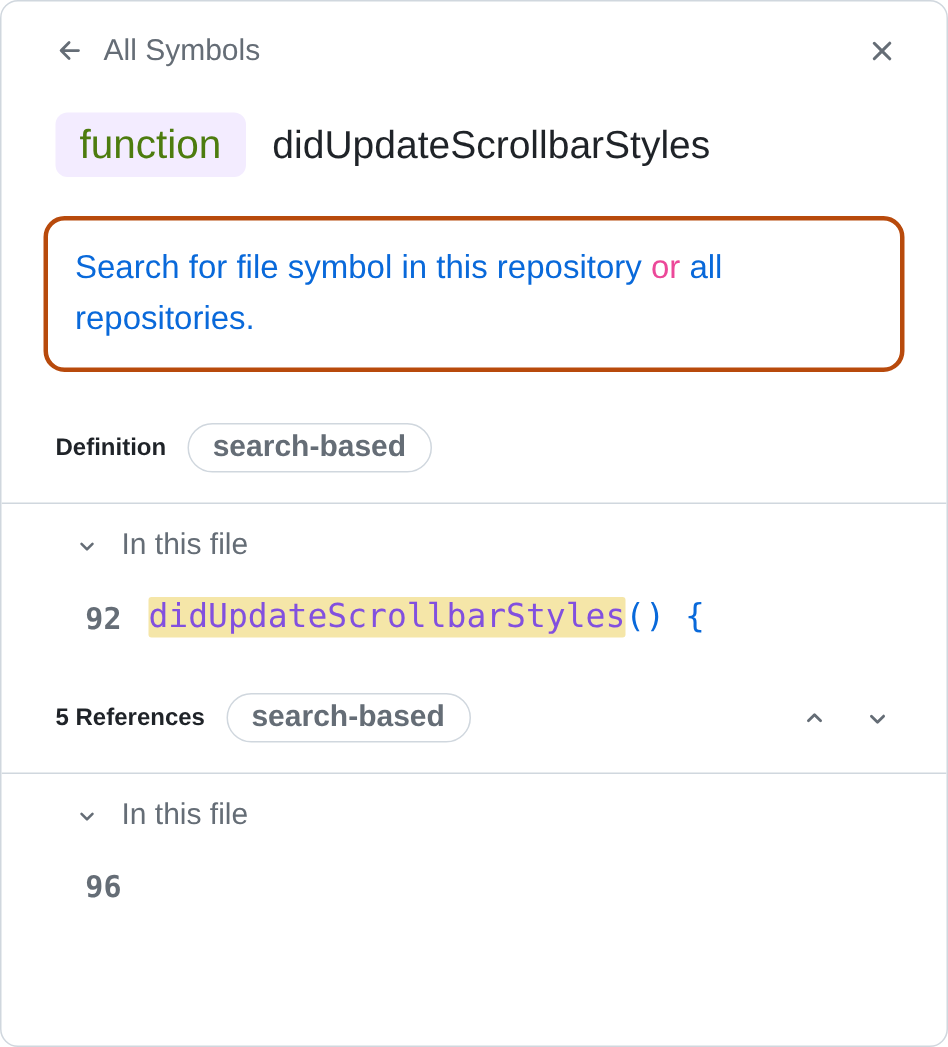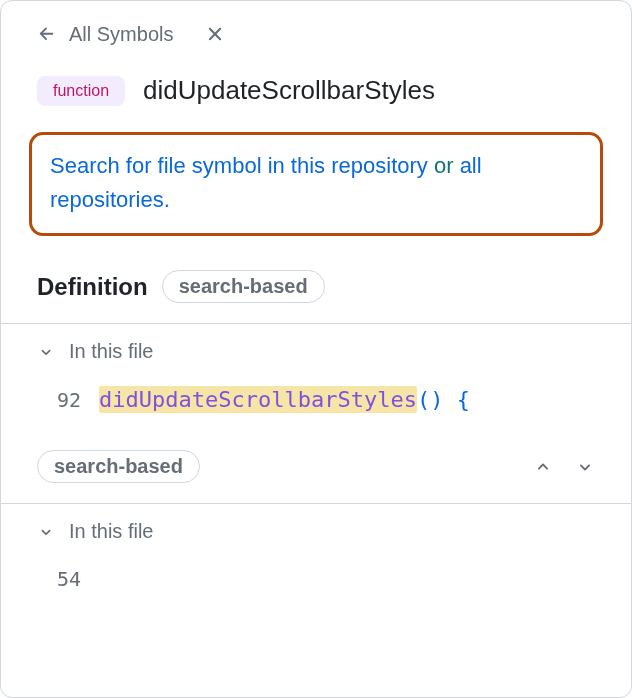--- a/index.html
+++ b/index.html
@@ -9,21 +9,21 @@
       color: #1f2328;
       width: 632px;
       height: 698px;
       border: 1px solid #d0d7de;
       border-radius: 12px;
       overflow: hidden;
     }
     .header {
       display: flex;
       align-items: center;
-      justify-content: flex-start;
+      justify-content: space-between;
       padding: 18px 28px 14px 36px;
       gap: 27px;
     }
     .back-group {
       display: flex;
       align-items: center;
       gap: 12px;
       cursor: pointer;
     }
     .back-label {
@@ -36,22 +36,22 @@
       padding: 4px;
     }
     .title-row {
       display: flex;
       align-items: center;
       gap: 18px;
       padding: 12px 36px 18px 36px;
     }
     .kind-badge {
       background: #f3ecff;
-      color: #be185d;
-      font-size: 16px;
+      color: #4d7c0f;
+      font-size: 27px;
       font-weight: 500;
       padding: 6px 16px;
       border-radius: 8px;
     }
     .symbol-name {
       font-size: 26px;
       font-weight: 400;
       color: #1f2328;
     }
     .search-box {
@@ -61,30 +61,30 @@
       padding: 14px 18px 16px 18px;
       font-size: 22px;
       line-height: 1.55;
     }
     .search-box a {
       color: #0969da;
       text-decoration: none;
       cursor: pointer;
     }
     .search-box .or-text {
-      color: #0f766e;
+      color: #ec4899;
     }
     .section-header {
       display: flex;
       align-items: center;
       gap: 14px;
       padding: 16px 36px 20px 36px;
     }
     .section-title {
-      font-size: 24px;
+      font-size: 16px;
       font-weight: 600;
       color: #1f2328;
     }
     .pill {
       border: 1px solid #d0d7de;
       border-radius: 999px;
       padding: 4px 16px;
       font-size: 20px;
       color: #656d76;
       font-weight: bold;
@@ -95,38 +95,40 @@
       gap: 22px;
     }
     .divider {
       border-top: 1px solid #d0d7de;
     }
     .file-row {
       display: flex;
       align-items: center;
       gap: 14px;
       padding: 16px 36px 10px 36px;
+      margin-left: 12px;
     }
     .file-label {
       font-size: 20px;
       color: #656d76;
     }
     .code-row {
       display: flex;
       align-items: center;
       gap: 18px;
       padding: 14px 36px 22px 48px;
       font-family: ui-monospace, SFMono-Regular, "SF Mono", Menlo, Consolas, monospace;
       font-size: 22px;
     }
     .lineno {
       color: #656d76;
       font-size: 20px;
       width: 32px;
       text-align: right;
+      font-weight: bold;
     }
     .hl {
       background: #f5e6a8;
       color: #8250df;
       border-radius: 2px;
       padding: 1px 0;
     }
     .punct {
       color: #0969da;
     }
@@ -177,20 +179,21 @@
   </span>
   <span class="file-label">In this file</span>
 </div>
 
 <div class="code-row">
   <span class="lineno">92</span>
   <span><span class="hl">didUpdateScrollbarStyles</span><span class="punct">()</span><span class="punct"> {</span></span>
 </div>
 
 <div class="section-header">
+  <span class="section-title">5 References</span>
   <span class="pill">search-based</span>
   <div class="chevrons">
     <span>
       <svg width="20" height="20" viewBox="0 0 16 16" fill="#656d76">
           <path d="M11.78 9.78a.75.75 0 0 1-1.06 0L8 7.06 5.28 9.78a.75.75 0 0 1-1.06-1.06l3.25-3.25a.75.75 0 0 1 1.06 0l3.25 3.25a.75.75 0 0 1 0 1.06Z"></path>
         </svg>
     </span>
     <span>
       <svg width="20" height="20" viewBox="0 0 16 16" fill="#656d76">
           <path d="M4.22 6.22a.75.75 0 0 1 1.06 0L8 8.94l2.72-2.72a.75.75 0 1 1 1.06 1.06l-3.25 3.25a.75.75 0 0 1-1.06 0L4.22 7.28a.75.75 0 0 1 0-1.06Z"></path>
@@ -204,14 +207,14 @@
 <div class="file-row">
   <span>
     <svg width="18" height="18" viewBox="0 0 16 16" fill="#656d76">
         <path d="M4.22 6.22a.75.75 0 0 1 1.06 0L8 8.94l2.72-2.72a.75.75 0 1 1 1.06 1.06l-3.25 3.25a.75.75 0 0 1-1.06 0L4.22 7.28a.75.75 0 0 1 0-1.06Z"></path>
       </svg>
   </span>
   <span class="file-label">In this file</span>
 </div>
 
 <div class="code-row">
-  <span class="lineno">54</span>
+  <span class="lineno">96</span>
 </div>
 
 </body></html>

